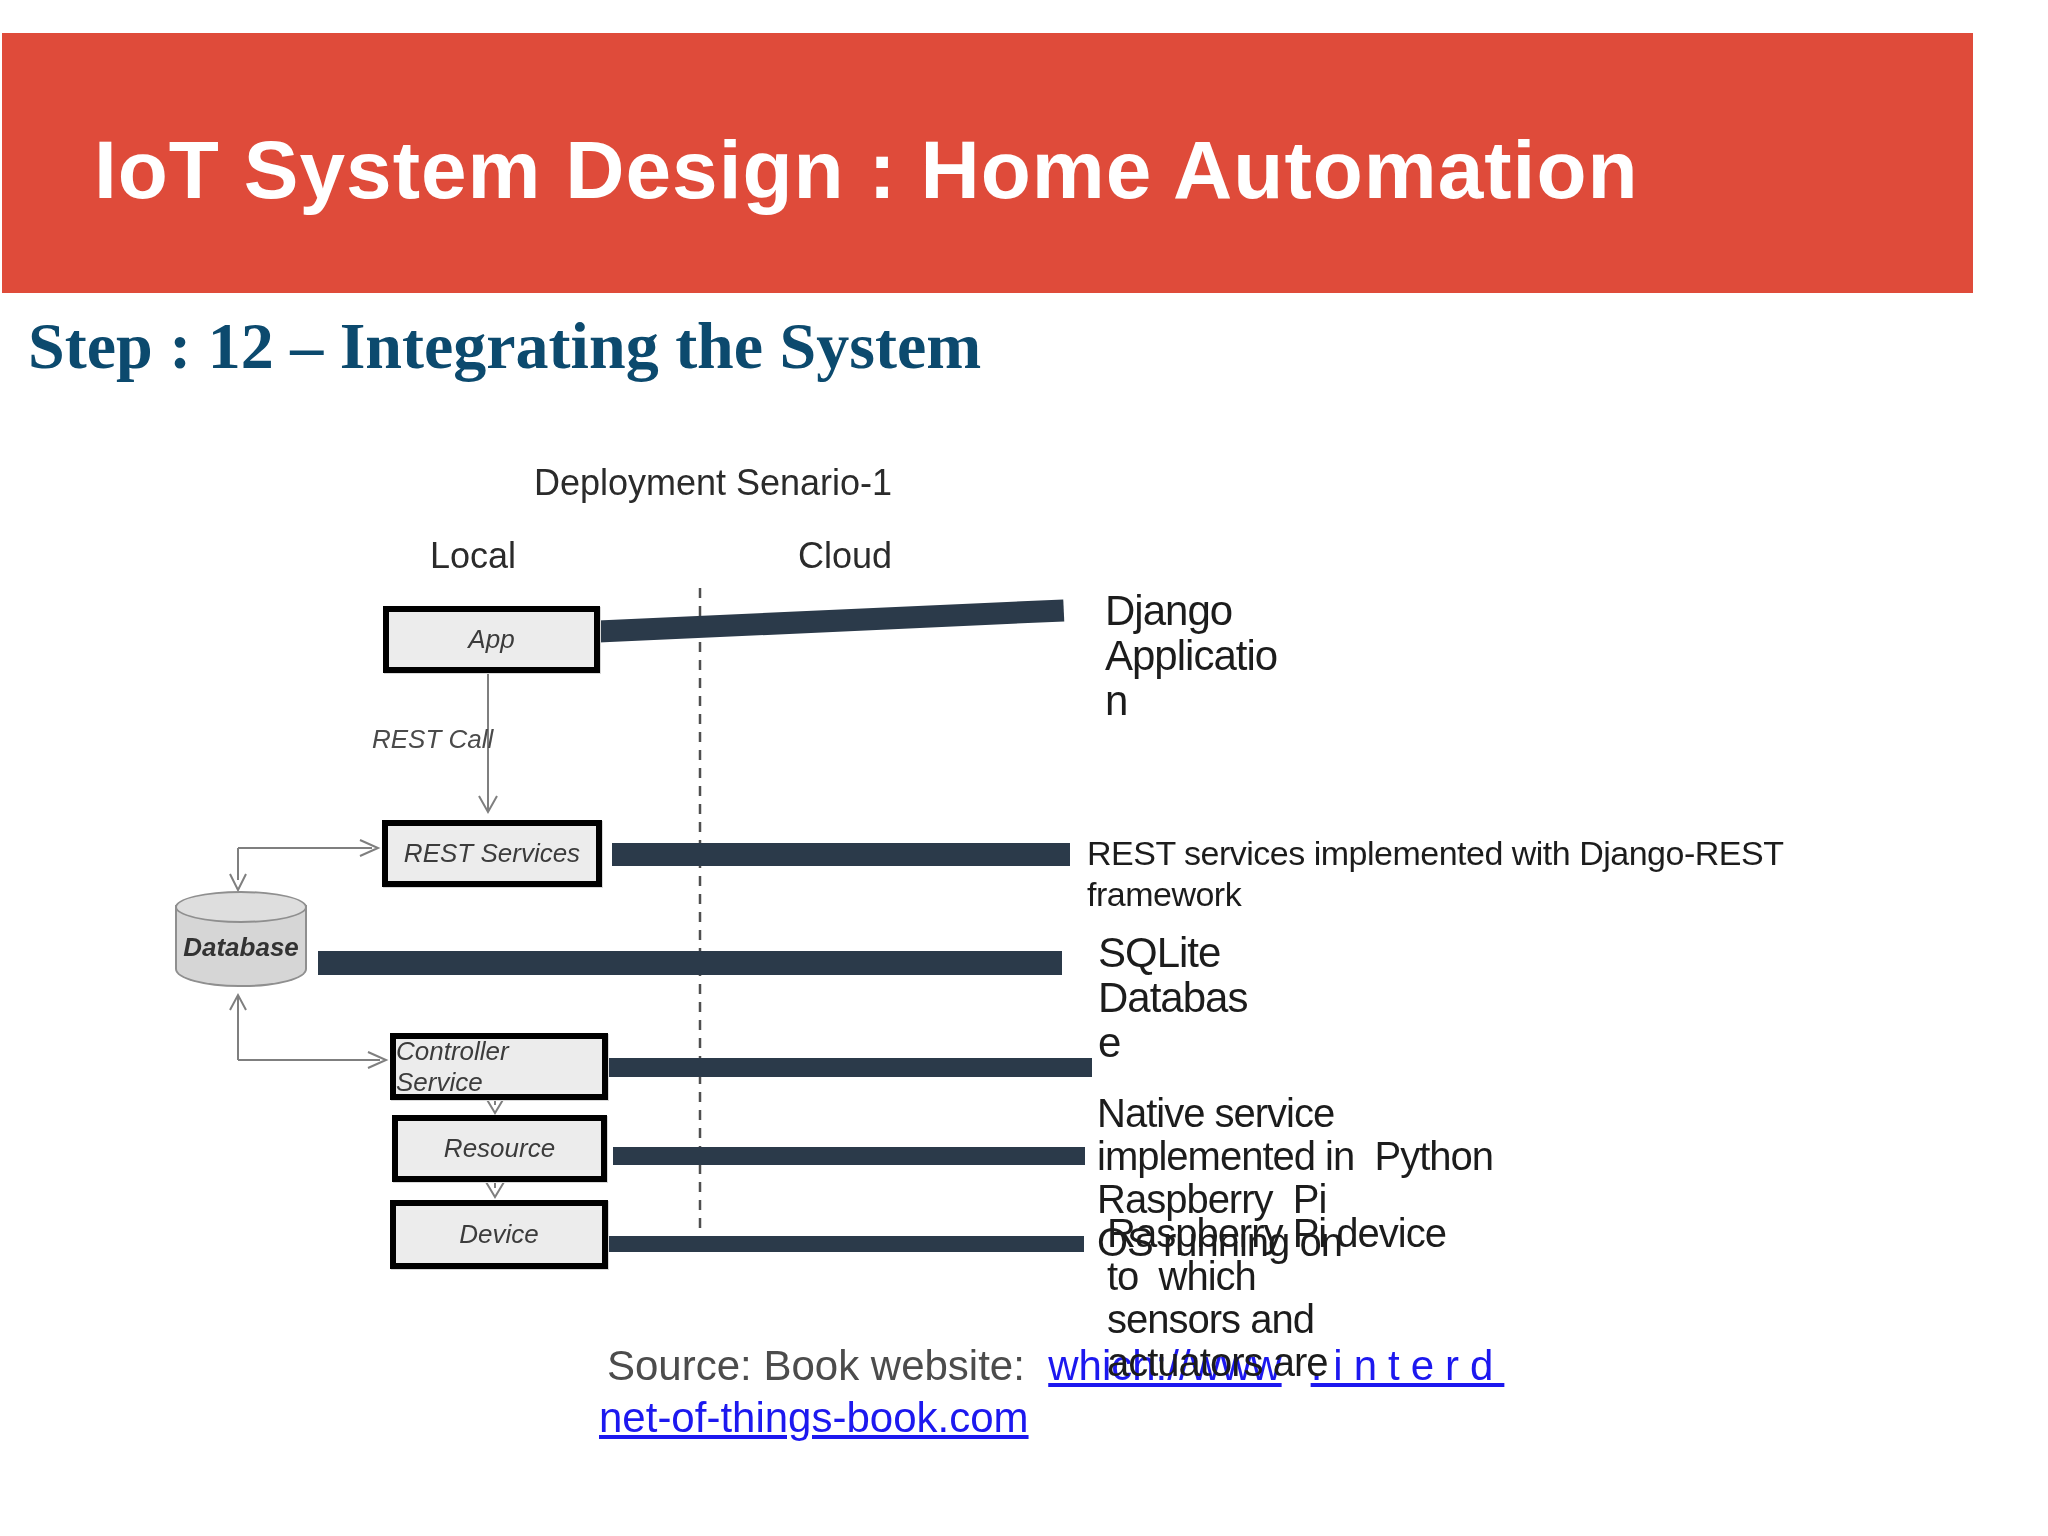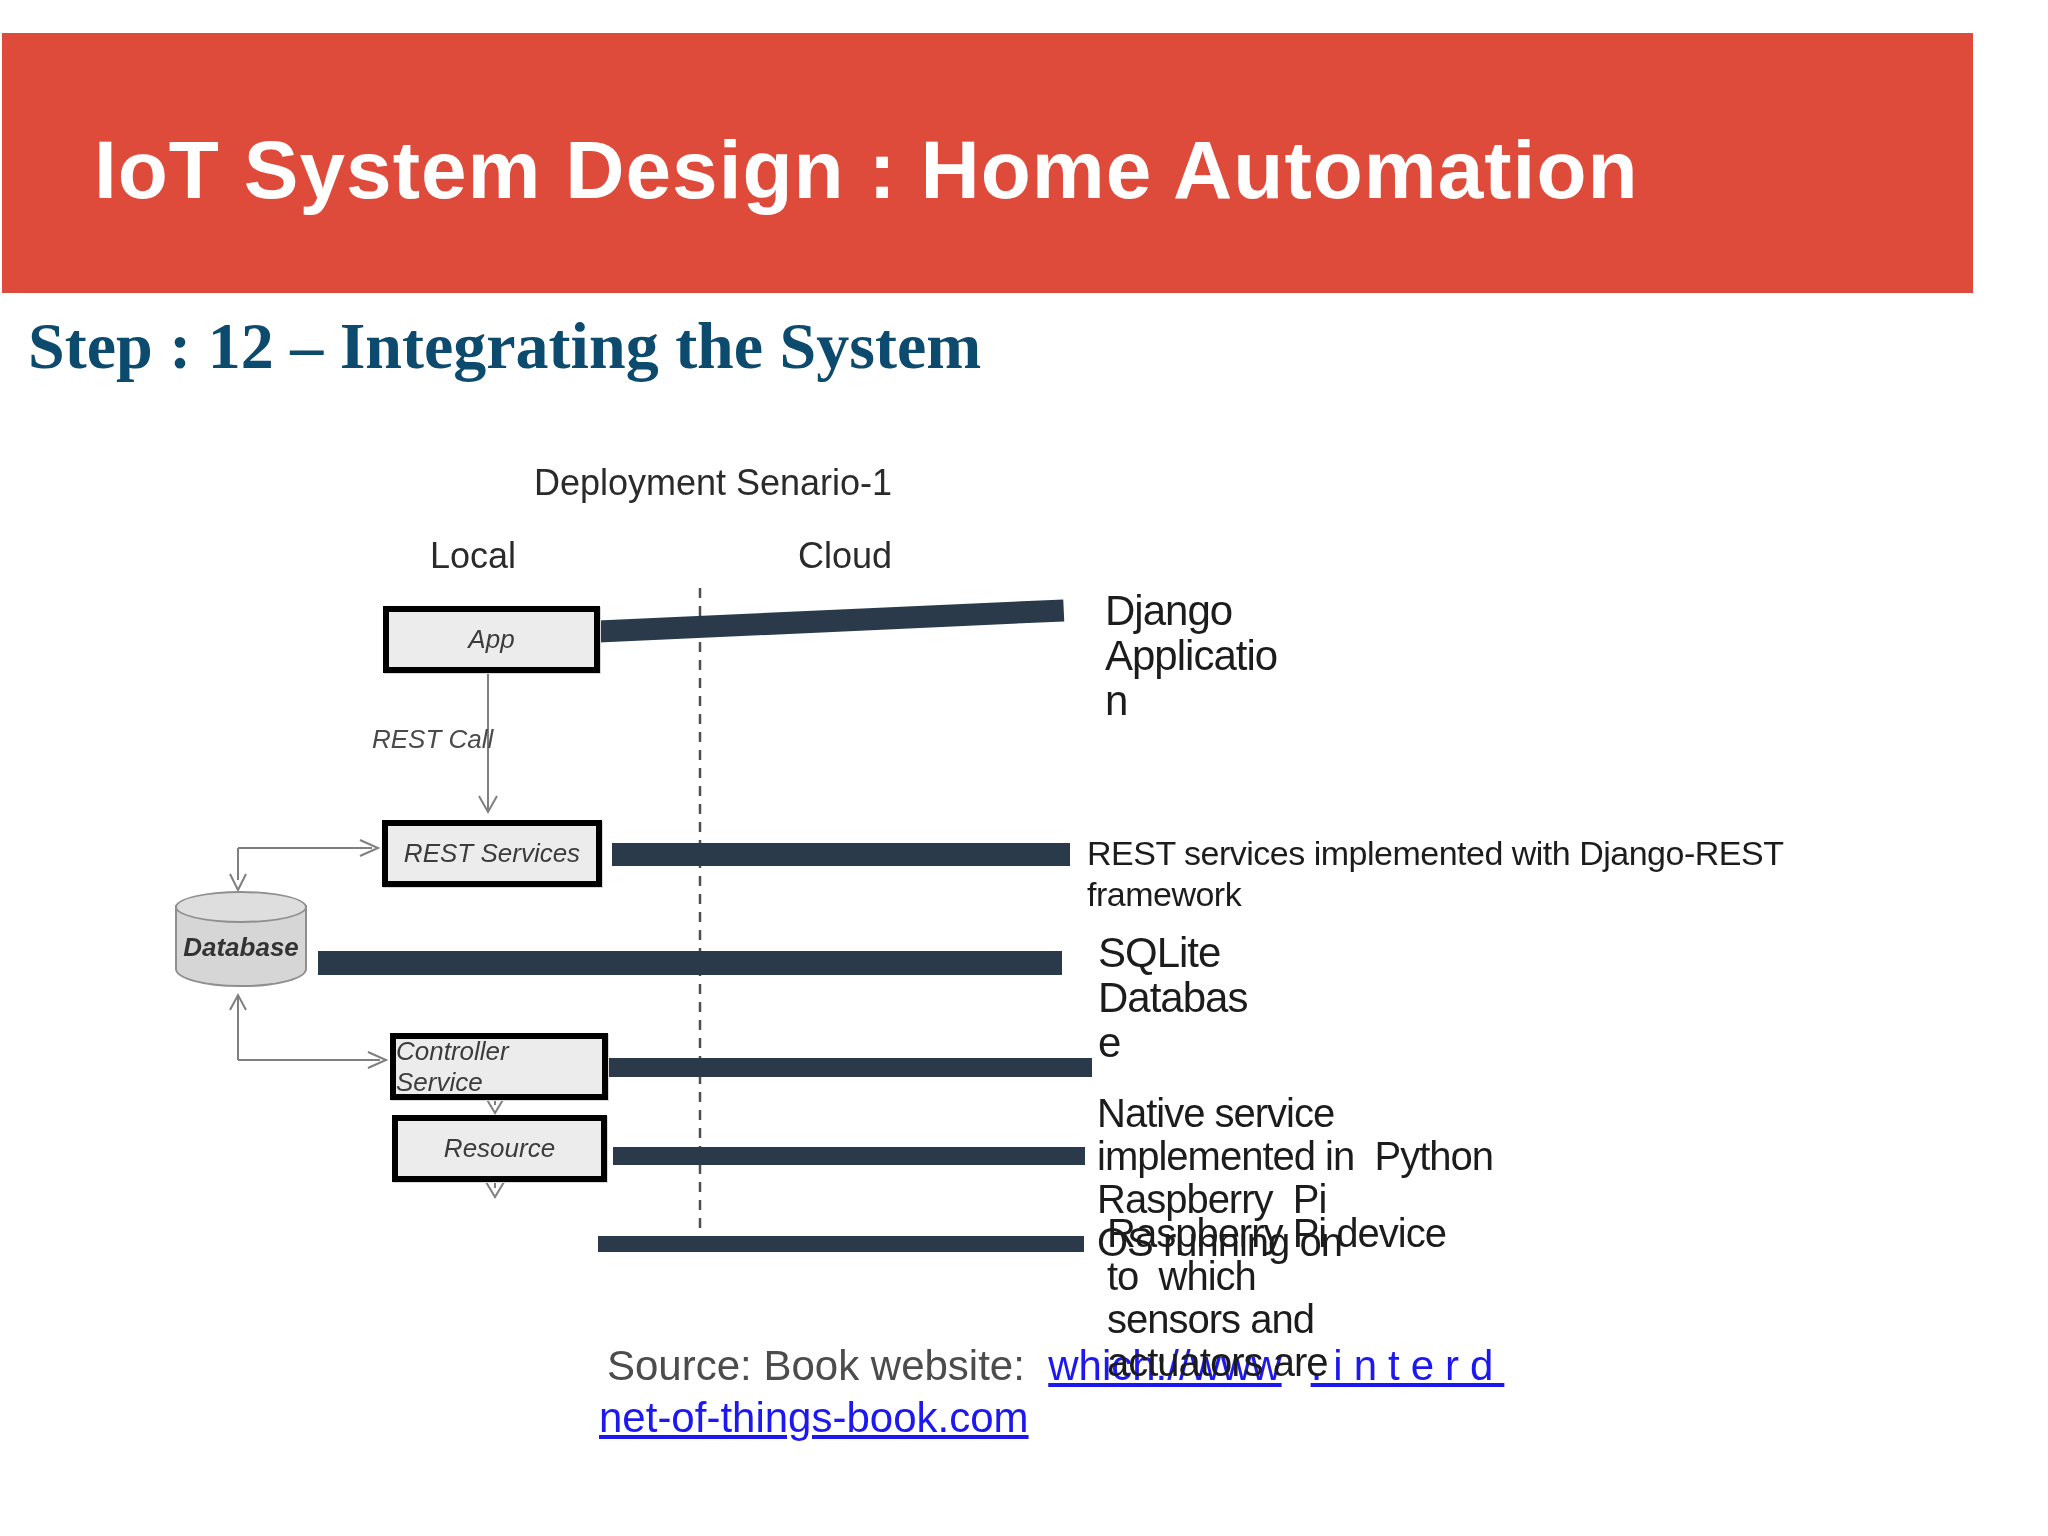--- a/index.html
+++ b/index.html
@@ -118,20 +118,21 @@
   <div class="bar bar-sqlite"></div>
   <div class="bar bar-controller"></div>
   <div class="bar bar-resource"></div>
   <div class="bar bar-device"></div>
 
   <div class="node node-app">App</div>
   <div class="rest-call">REST Call</div>
   <div class="node node-rest">REST Services</div>
   <div class="node node-controller">Controller Service</div>
   <div class="node node-resource">Resource</div>
+  <div class="node node-device">Device</div>
 
   <div class="cyl-body"></div>
   <div class="cyl-top"></div>
   <div class="cyl-label">Database</div>
 
   <div class="annot annot-django">
     <div>Django</div>
     <div>Applicatio</div>
     <div>n</div>
   </div>

